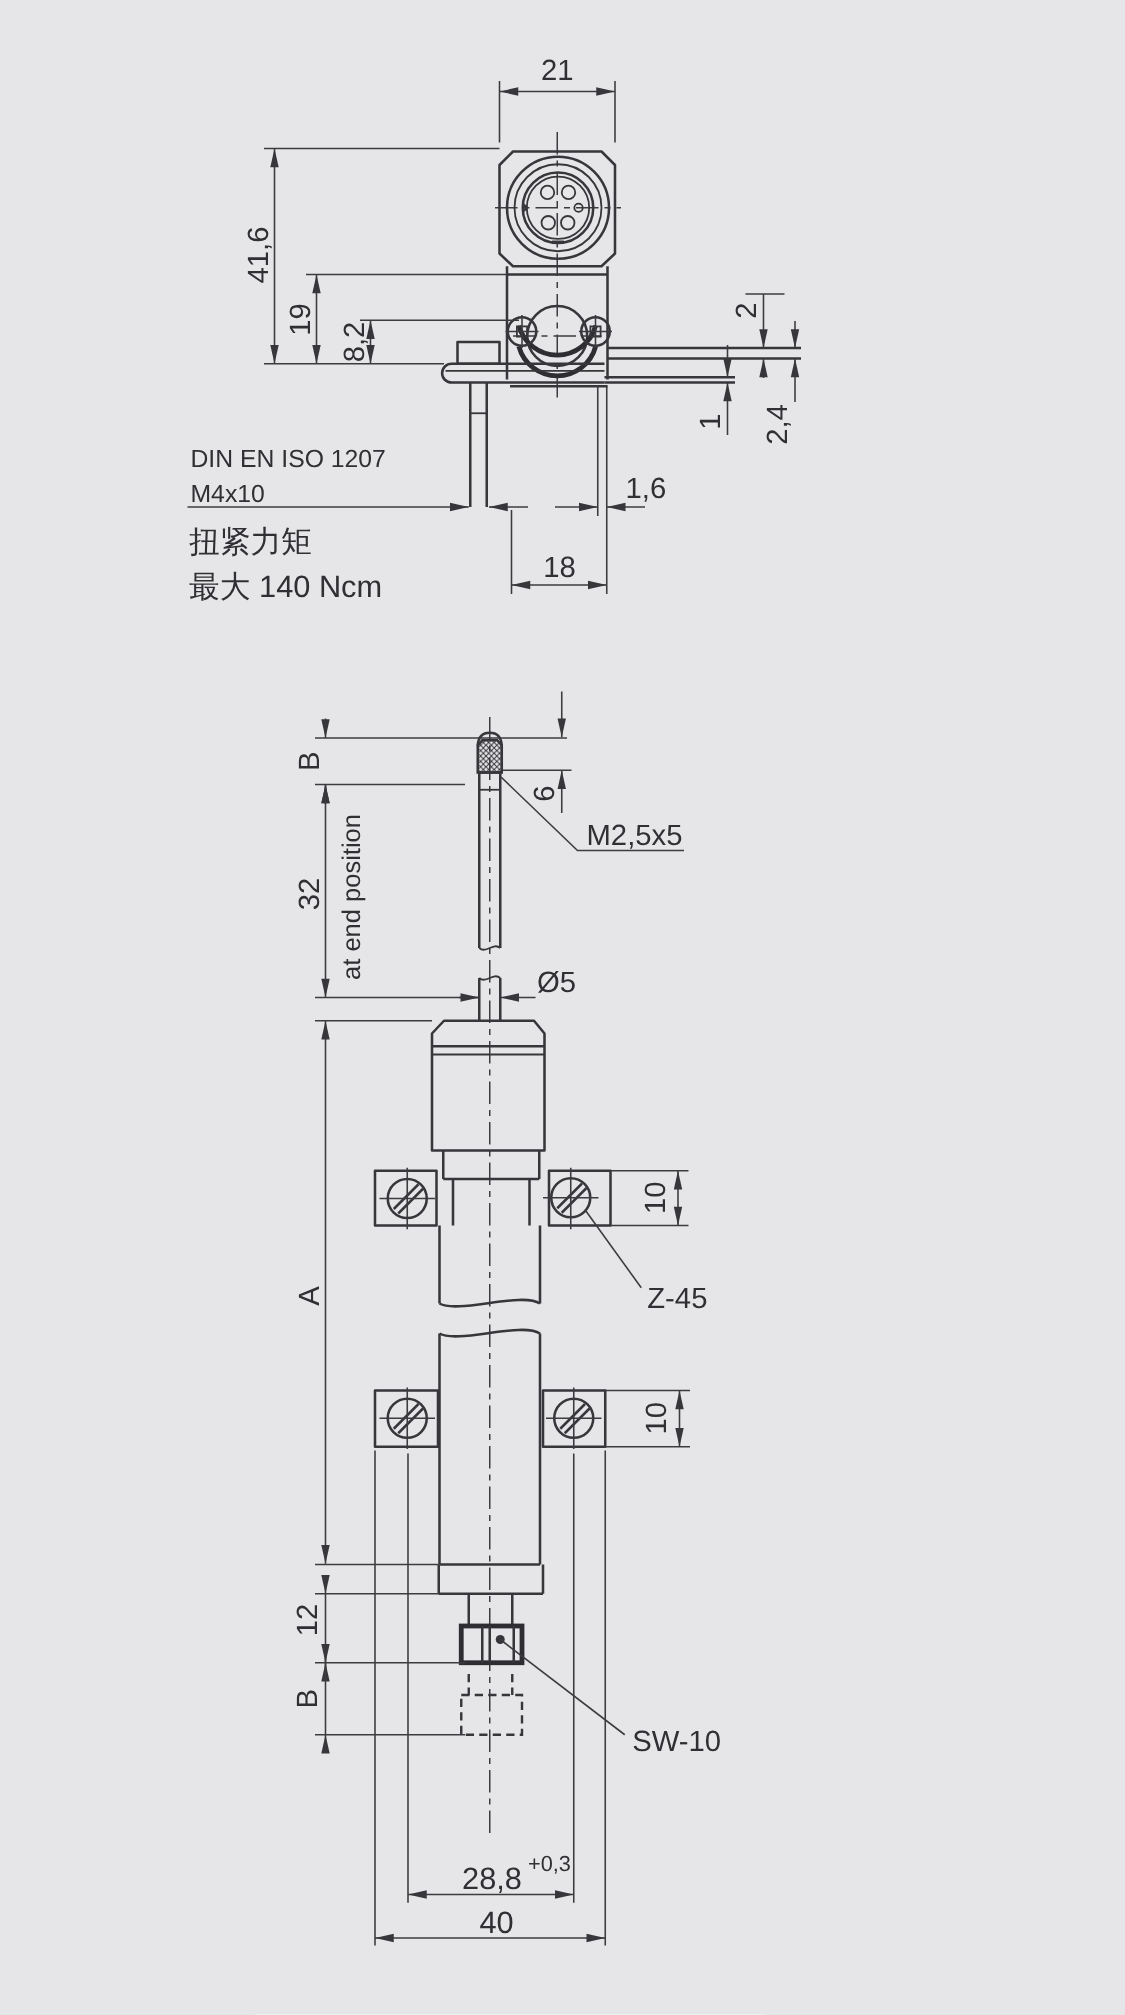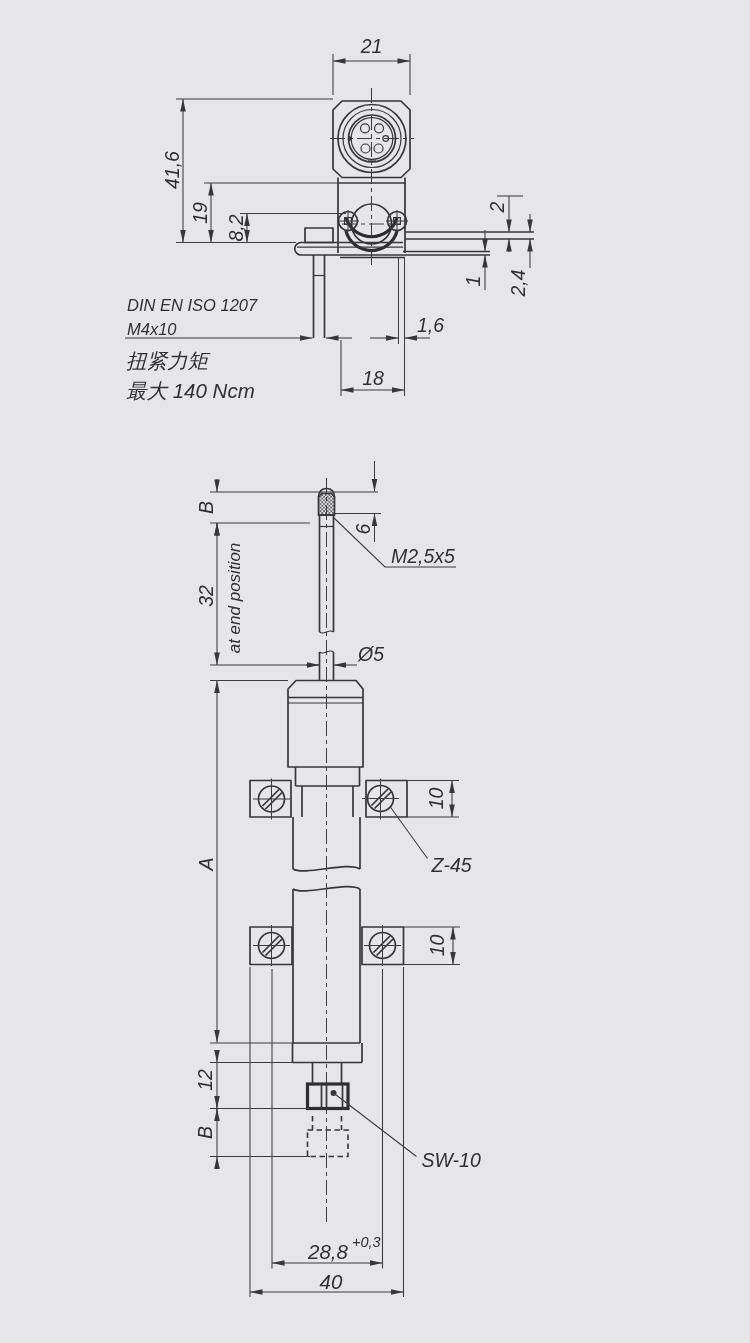--- a/index.html
+++ b/index.html
@@ -1,20 +1,19 @@
 <!DOCTYPE html>
 <html><head>
 <meta charset="utf-8">
 <style>
   html,body{margin:0;padding:0;}
   .page{
     width:750px;height:1343px;position:relative;
     background:#e6e6e8;overflow:hidden;
     font-family:"Liberation Sans","DejaVu Sans",sans-serif;
-    font-style:italic;
   }
   svg{display:block;}
   .obj{stroke:#37373b;stroke-width:1.7;fill:none;stroke-linejoin:round;}
   .obj2{stroke:#37373b;stroke-width:1.2;fill:none;}
   .bold{stroke:#2e2e32;stroke-width:3.2;fill:none;stroke-linejoin:miter;}
   .dim{stroke:#3c3c40;stroke-width:1.05;fill:none;}
   .cl{stroke:#3c3c40;stroke-width:1;fill:none;stroke-dasharray:15 4 4 4;}
   .phantom{stroke:#37373b;stroke-width:1.6;fill:none;stroke-dasharray:5.5 3.5;}
   text{fill:#303034;font-family:"Liberation Sans","DejaVu Sans",sans-serif;}
   .t19{font-size:19.5px;}

